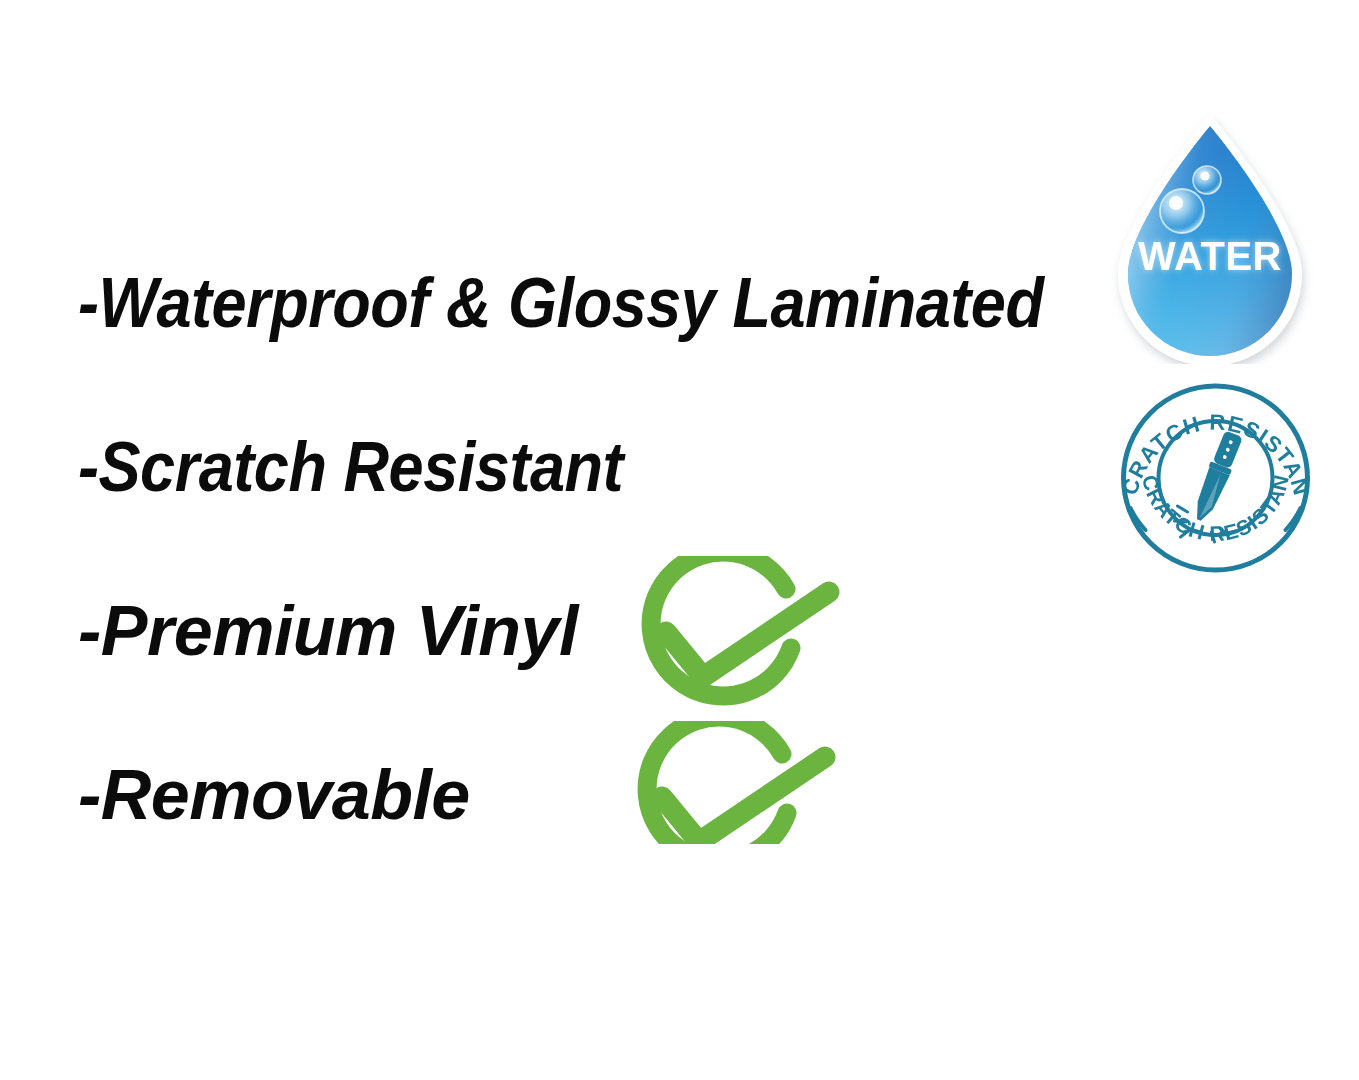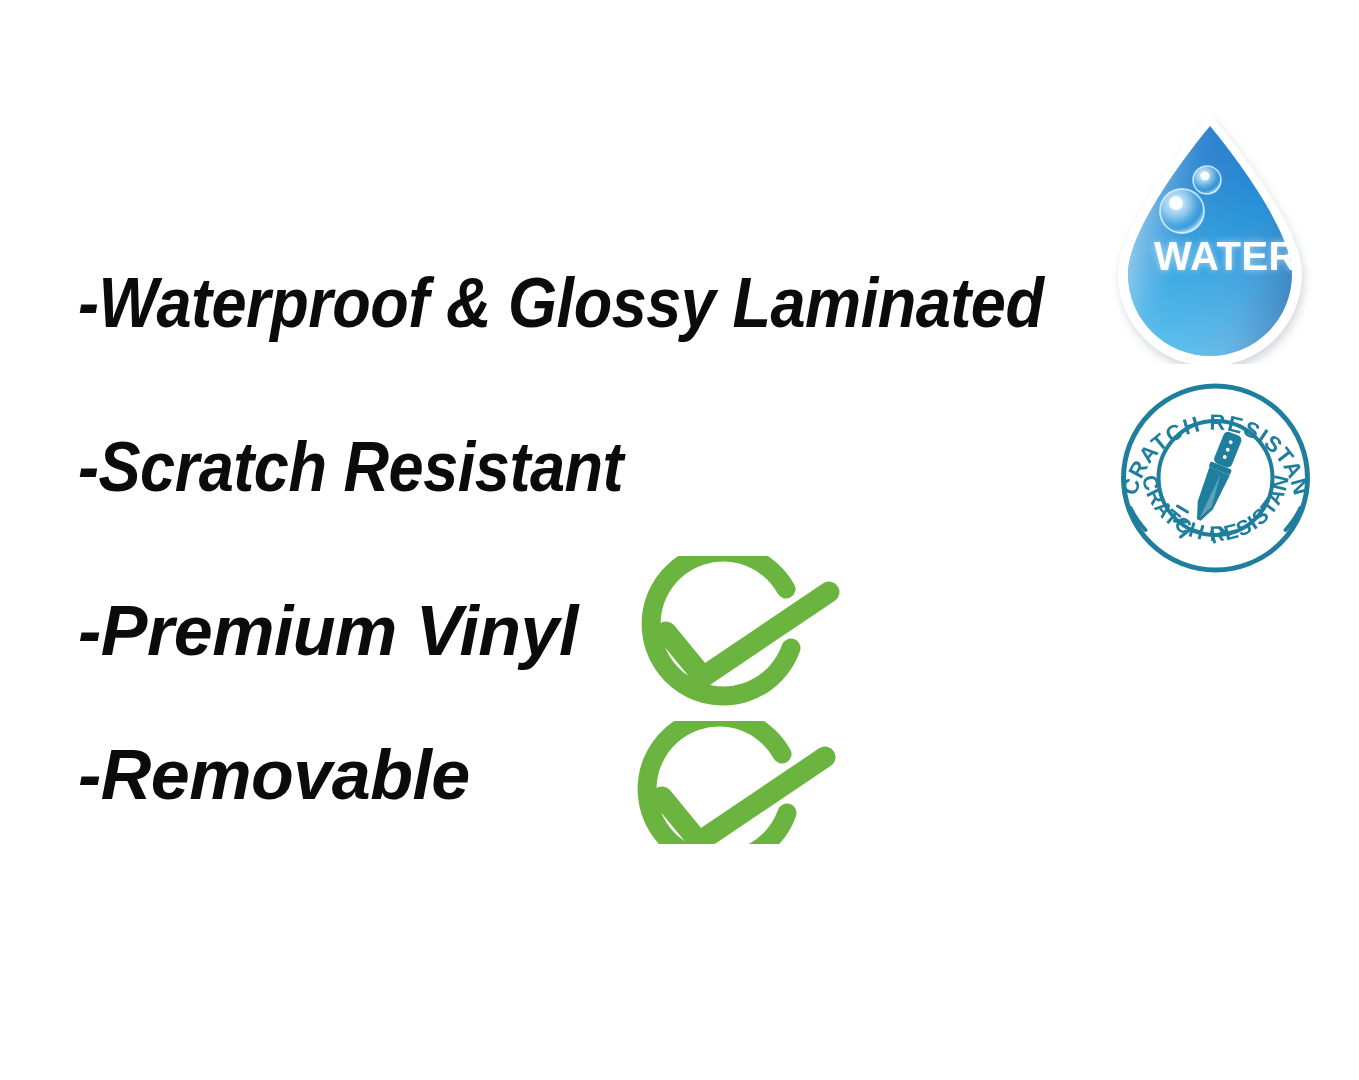--- a/index.html
+++ b/index.html
@@ -41,40 +41,40 @@
     font-size: 70px;
     transform: scaleX(1.0);
     transform-origin: left center;
     letter-spacing: -0.5px;
     font-style: italic;
   }
 
   #line-1 { top: 268px; }
   #line-2 { top: 432px; }
   #line-3 { top: 596px; }
-  #line-4 { top: 740px; }
+  #line-4 { top: 760px; }
 
   
   .check-badge {
     position: absolute;
   }
   #check-1 { left: 636px; top: 556px; width: 205px; height: 160px; }
   #check-2 { left: 632px; top: 721px; width: 205px; height: 160px; }
 
   
   #waterproof-badge {
     position: absolute;
     left: 1104px;
     top: 108px;
     width: 212px;
     height: 256px;
   }
   #waterproof-text {
     position: absolute;
-    left: 16px;
+    left: 0;
     top: 130px;
     width: 212px;
     text-align: center;
     color: #ffffff;
     font-family: "Liberation Sans", sans-serif;
     font-weight: bold;
     font-size: 40px;
     line-height: 0.93;
     letter-spacing: 0.5px;
     text-shadow: 0 0 7px rgba(255,255,255,0.55);

